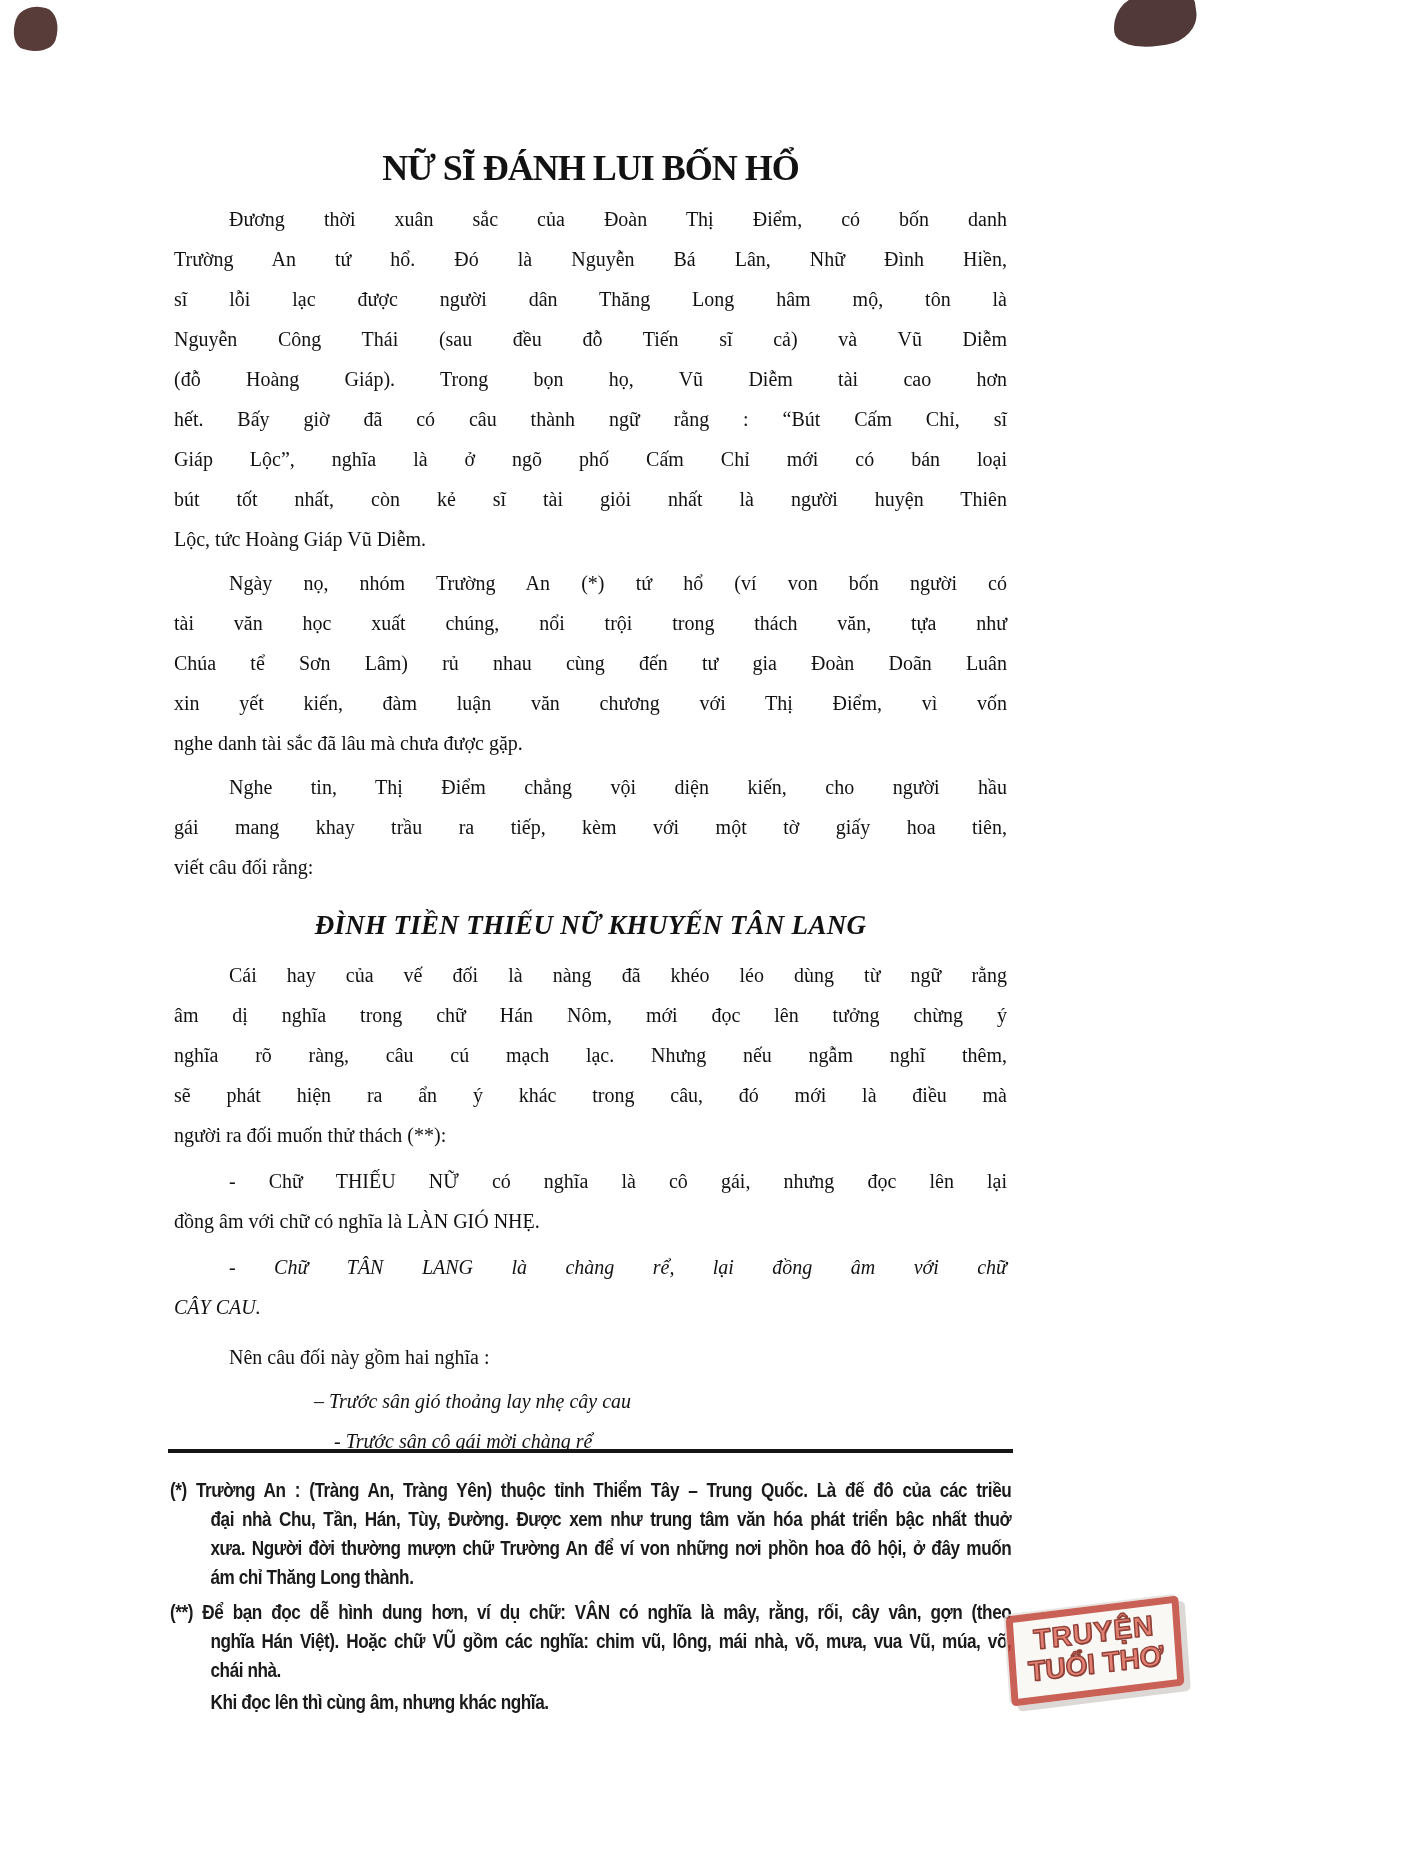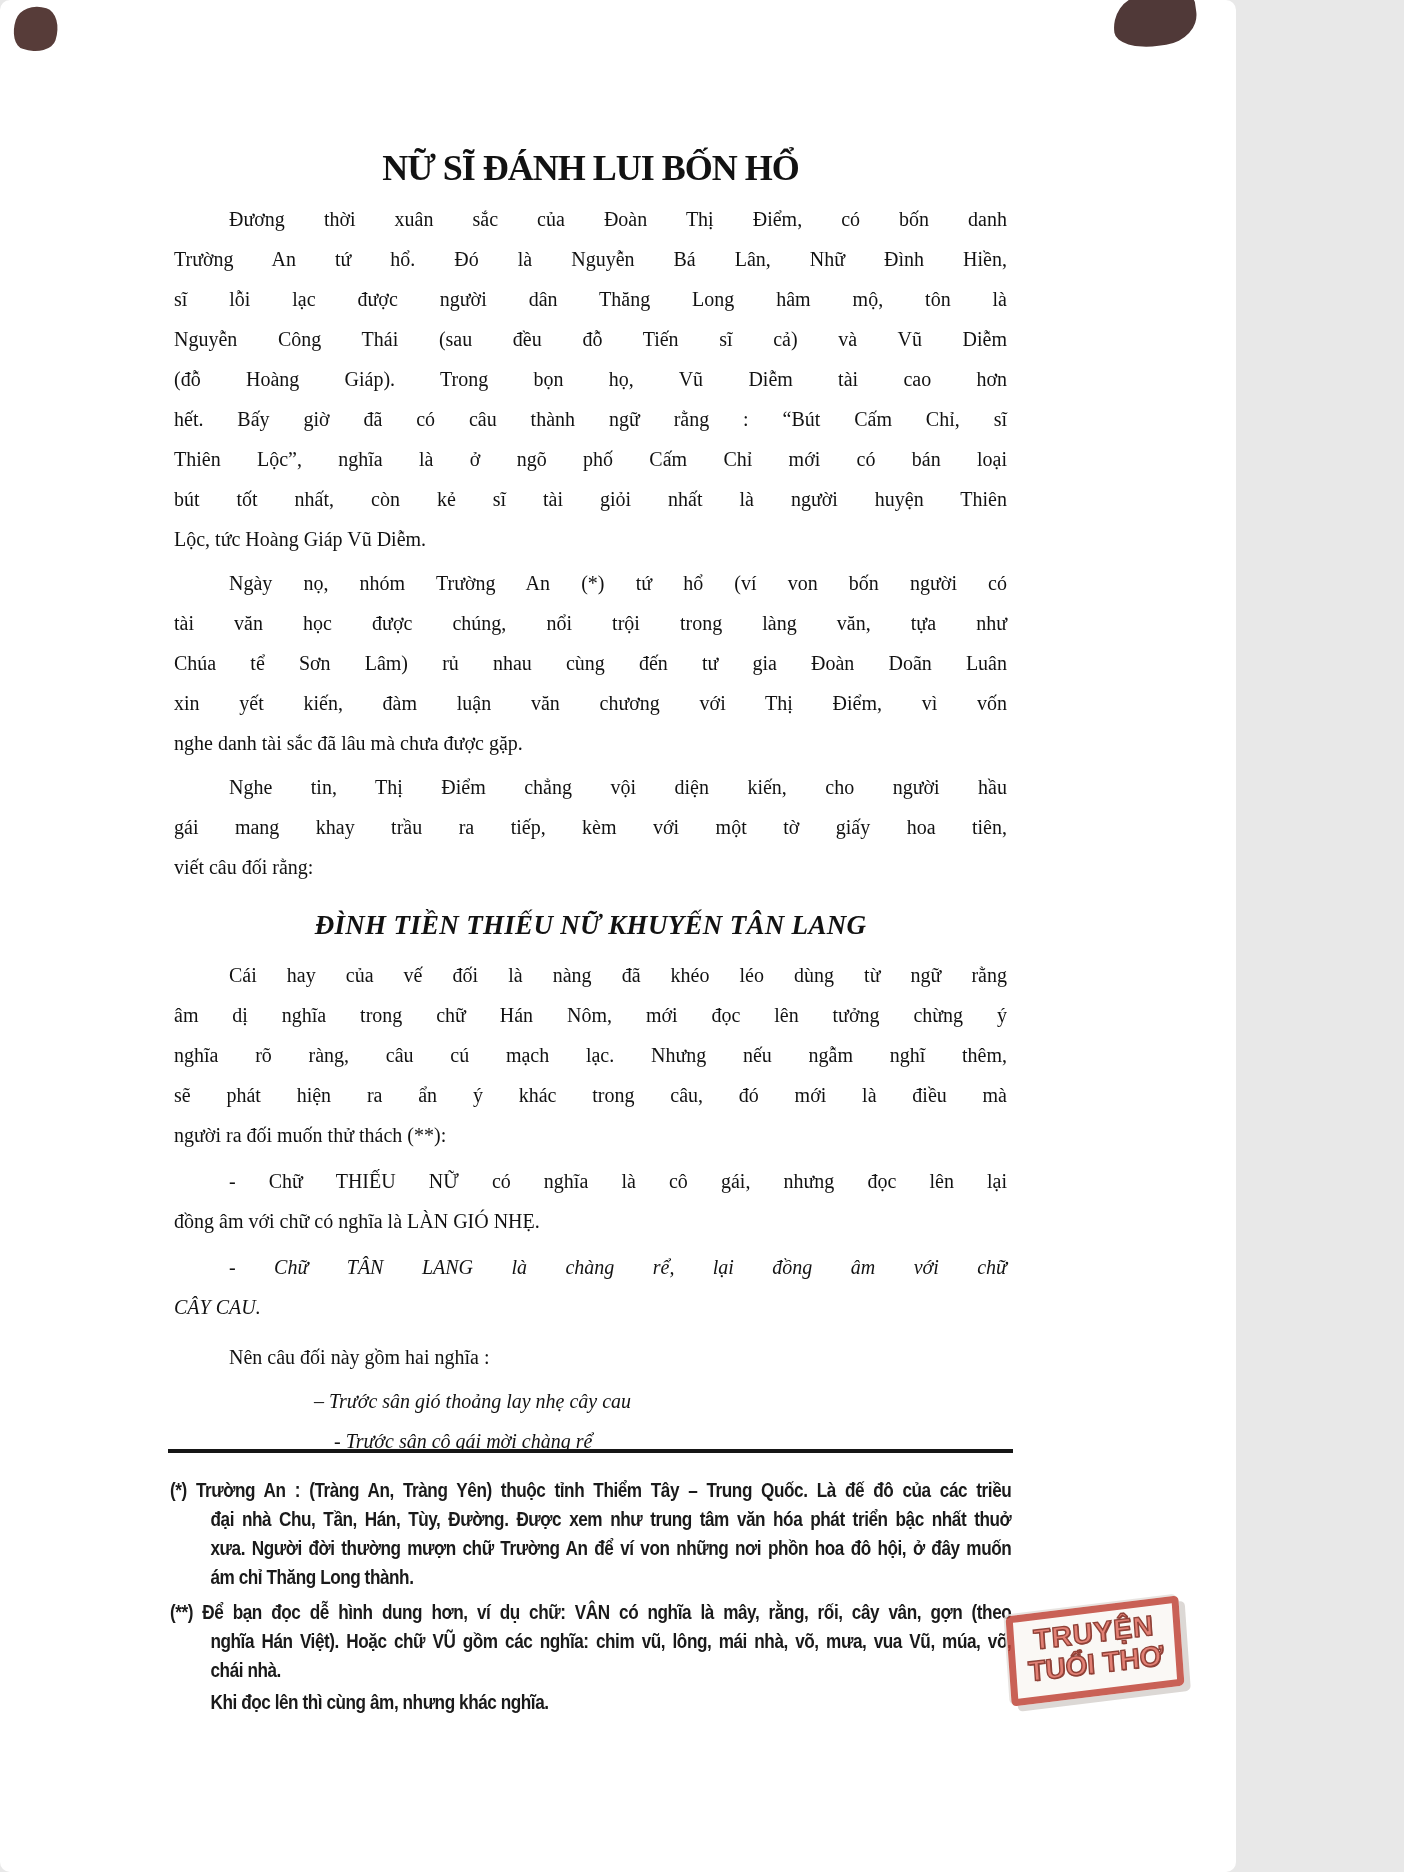--- a/index.html
+++ b/index.html
@@ -1,18 +1,18 @@
 <!DOCTYPE html>
 <html><head>
 <meta charset="utf-8">
 <style>
   html,body{margin:0;padding:0;background:#e8e8e8;}
   .page{
-    position:relative;width:1236px;height:1872px;background:#ffffff;
-    overflow:hidden;font-family:"Liberation Serif","DejaVu Serif",serif;color:#121212;border-radius:10px;
+    position:relative;width:1404px;height:1872px;background:#ffffff;
+    overflow:hidden;font-family:"Liberation Serif","DejaVu Serif",serif;color:#121212;
   }
   .content{position:absolute;left:170px;top:0;width:841px;}
   h1.title{
     margin:146px 0 0 0;padding:0;text-align:center;
     font-size:36px;line-height:44px;font-weight:700;letter-spacing:-1px;
   }
   .blk{font-size:20px;line-height:40px;margin:4px;}
   .blk-0{margin-top:9px;}
   .blk-3{margin:20px 0 12px 0;}
   .blk-5{margin-top:6px;}
@@ -80,27 +80,27 @@
   <div class="content">
     <h1 class="title">NỮ SĨ ĐÁNH LUI BỐN HỔ</h1>
     <div id="article-body">
         <div class="blk blk-0">
           <div class="line first">Đương thời xuân sắc của Đoàn Thị Điểm, có bốn danh</div>
           <div class="line">Trường An tứ hổ. Đó là Nguyễn Bá Lân, Nhữ Đình Hiền,</div>
           <div class="line">sĩ lỗi lạc được người dân Thăng Long hâm mộ, tôn là</div>
           <div class="line">Nguyễn Công Thái (sau đều đỗ Tiến sĩ cả) và Vũ Diễm</div>
           <div class="line">(đỗ Hoàng Giáp). Trong bọn họ, Vũ Diễm tài cao hơn</div>
           <div class="line">hết. Bấy giờ đã có câu thành ngữ rằng : “Bút Cấm Chỉ, sĩ</div>
-          <div class="line">Thiên Lộc”, nghĩa là ở ngõ phố Cấm Chỉ mới có bán loại</div>
+          <div class="line">Giáp Lộc”, nghĩa là ở ngõ phố Cấm Chỉ mới có bán loại</div>
           <div class="line">bút tốt nhất, còn kẻ sĩ tài giỏi nhất là người huyện Thiên</div>
           <div class="line end">Lộc, tức Hoàng Giáp Vũ Diễm.</div>
         </div>
         <div class="blk blk-1">
           <div class="line first">Ngày nọ, nhóm Trường An (*) tứ hổ (ví von bốn người có</div>
-          <div class="line">tài văn học được chúng, nổi trội trong làng văn, tựa như</div>
+          <div class="line">tài văn học xuất chúng, nổi trội trong thách văn, tựa như</div>
           <div class="line">Chúa tể Sơn Lâm) rủ nhau cùng đến tư gia Đoàn Doãn Luân</div>
           <div class="line">xin yết kiến, đàm luận văn chương với Thị Điểm, vì vốn</div>
           <div class="line end">nghe danh tài sắc đã lâu mà chưa được gặp.</div>
         </div>
         <div class="blk blk-2">
           <div class="line first">Nghe tin, Thị Điểm chẳng vội diện kiến, cho người hầu</div>
           <div class="line">gái mang khay trầu ra tiếp, kèm với một tờ giấy hoa tiên,</div>
           <div class="line end">viết câu đối rằng:</div>
         </div>
         <div class="blk blk-3 heading">ĐÌNH TIỀN THIẾU NỮ KHUYẾN TÂN LANG</div>

